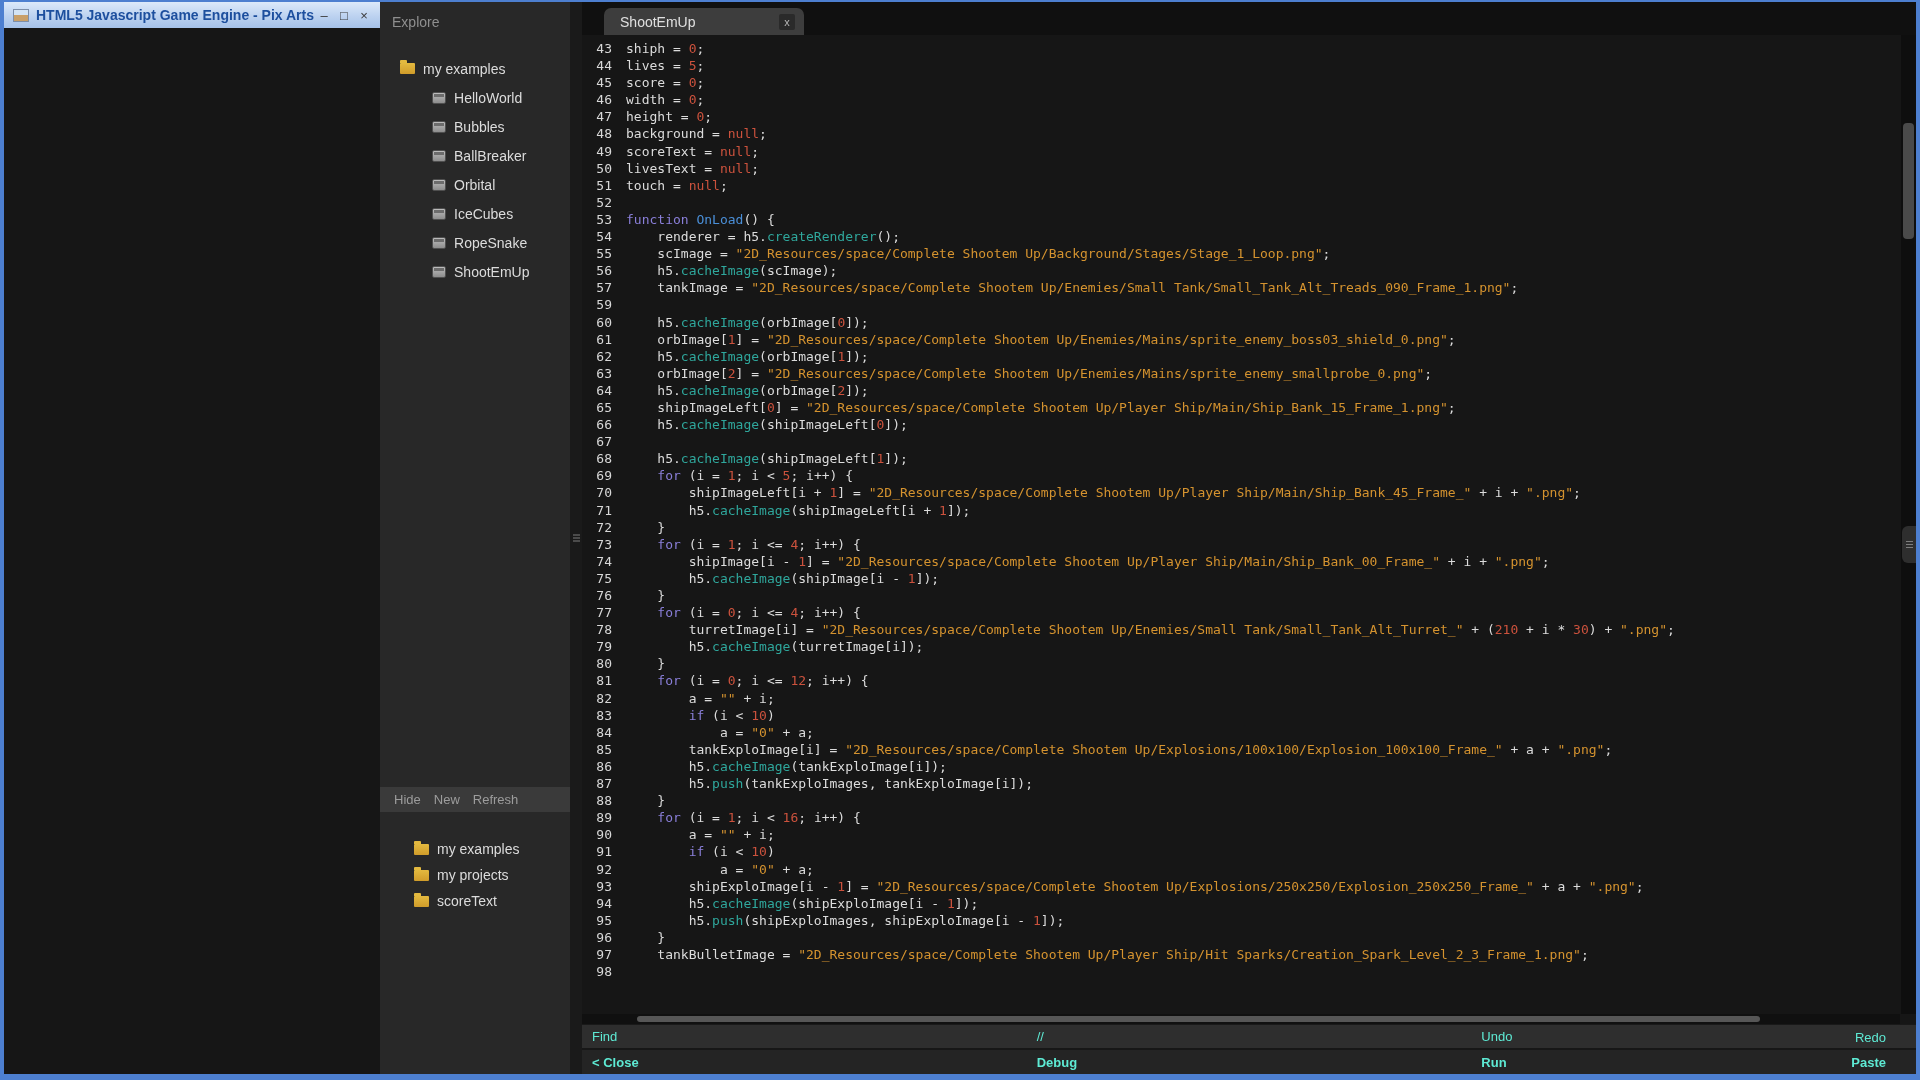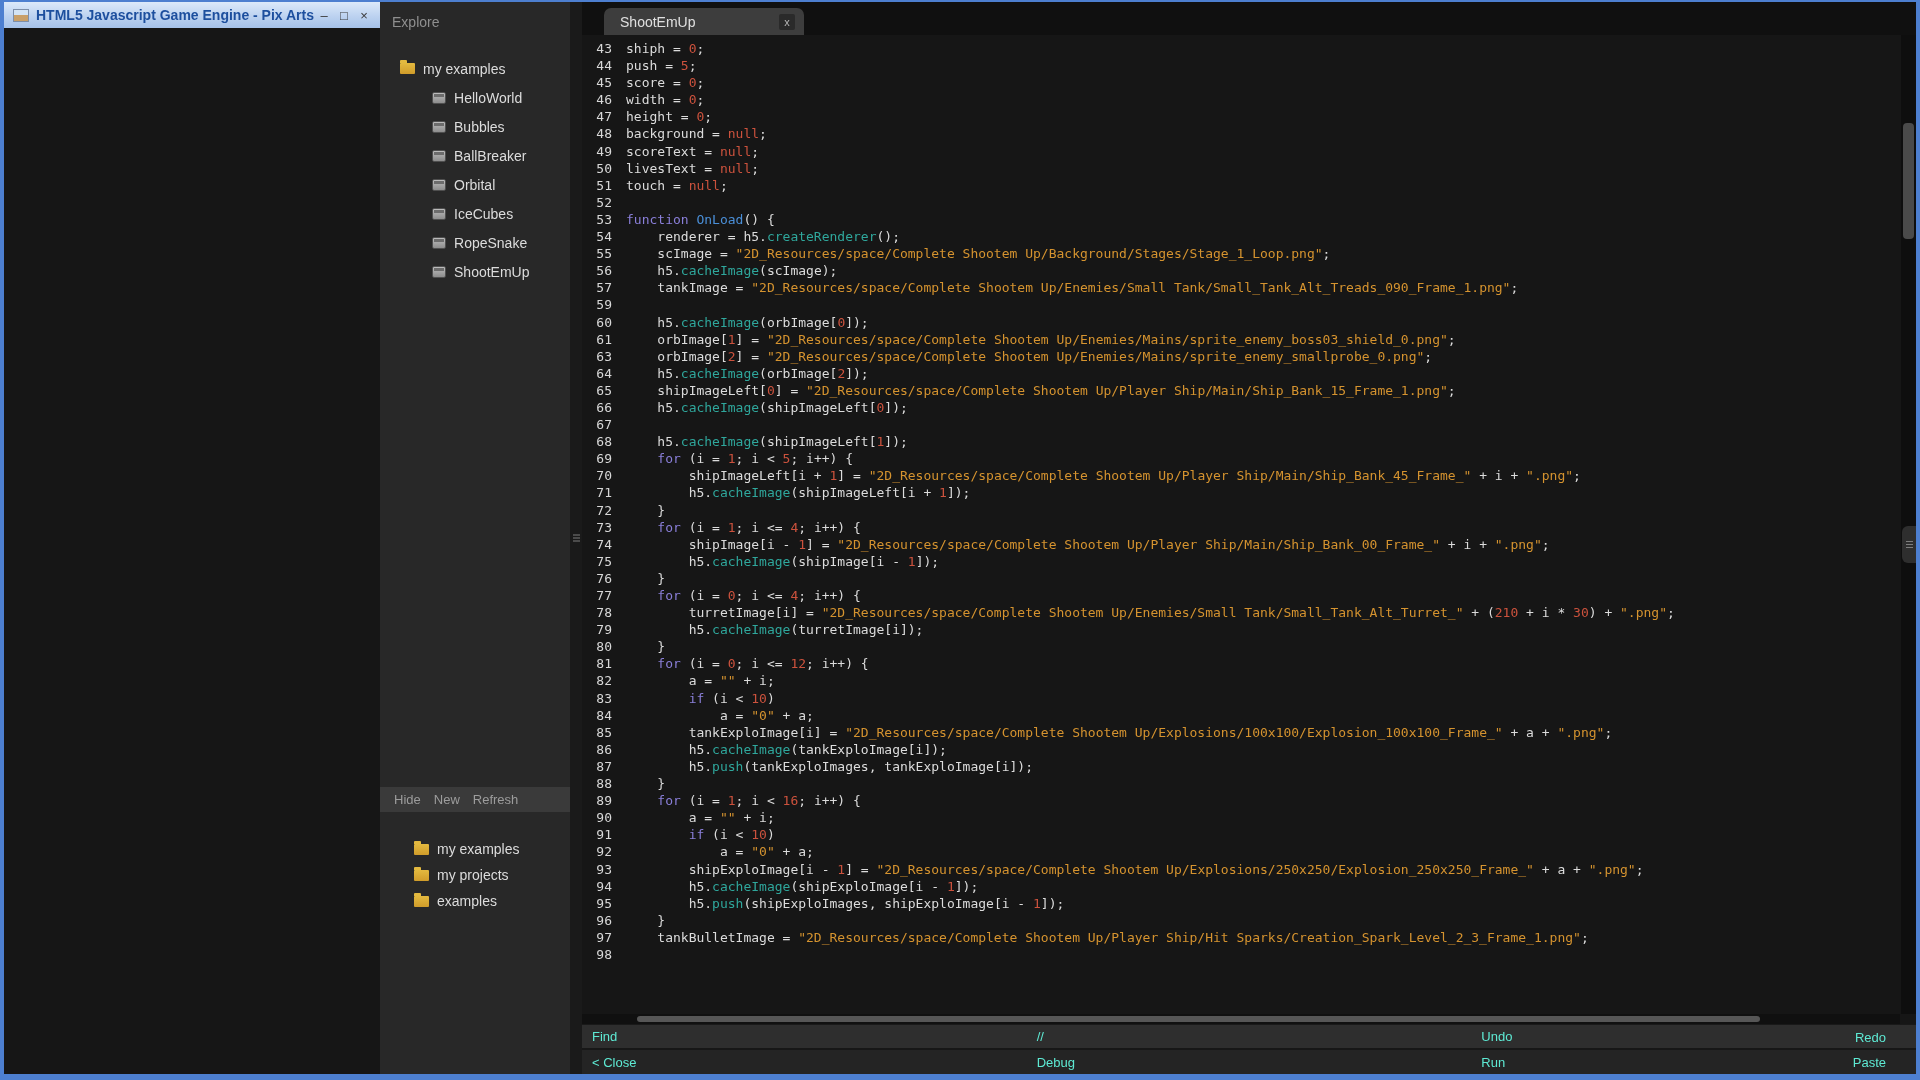--- a/index.html
+++ b/index.html
@@ -69,21 +69,21 @@
   .t-d{color:var(--code-def,#4a8fd8);}
   .vscroll{position:absolute;top:0;right:0;bottom:10px;width:15px;background:#0e0e0e;}
   .vthumb{position:absolute;left:2px;right:2px;top:88px;height:116px;background:var(--scroll-thumb,#4a4a4a);border-radius:4px;}
   .hscroll{position:absolute;left:0;right:16px;bottom:0;height:10px;background:#101010;}
   .hthumb{position:absolute;left:55px;right:140px;top:2px;height:6px;background:#565656;border-radius:3px;}
   .panel-handle{position:absolute;right:0;top:491px;width:14px;height:37px;background:#2e2e2e;
     border-radius:6px 0 0 6px;display:flex;align-items:center;justify-content:center;}
   
   .bar{position:relative;display:flex;align-items:center;font-size:13px;color:#5eead4;flex:none;}
   .row1{height:24px;background:var(--statusbar1-bg,#2e2e2e);border-top:1px solid #191919;}
-  .row2{height:26px;background:var(--statusbar2-bg,#242424);border-top:2px solid #171717;}
+  .row2{height:26px;background:var(--statusbar2-bg,#242424);border-top:2px solid #171717;font-weight:bold;}
   .bar .cell{flex:1;padding-left:10px;cursor:default;}
   .bar .right{position:absolute;right:30px;top:50%;transform:translateY(-50%);cursor:default;}
 </style>
 </head>
 <body>
 
 <div class="window">
 
   <div class="titlebar">
     <span class="app-icon"></span>
@@ -145,21 +145,21 @@
             <div class="folder-row">
               <span class="icon-folder"></span>
               <span class="tree-label">my examples</span>
             </div>
             <div class="folder-row">
               <span class="icon-folder"></span>
               <span class="tree-label">my projects</span>
             </div>
             <div class="folder-row">
               <span class="icon-folder"></span>
-              <span class="tree-label">examples</span>
+              <span class="tree-label">scoreText</span>
             </div>
           </div>
       </div>
     </div>
 
     <div class="splitter">
       <div class="grip">
           <i></i>
           <i></i>
           <i></i>
@@ -170,37 +170,38 @@
       <div class="tabbar">
         <div class="tab">
           <span class="tab-label">ShootEmUp</span>
           <span class="tab-close">x</span>
         </div>
       </div>
 
       <div class="editor-wrap">
         <div class="code" id="code">
             <div class="code-line"><span class="ln">43</span><span class="code-text"><span class="t-p">shiph = </span><span class="t-n">0</span><span class="t-p">;</span></span></div>
-            <div class="code-line"><span class="ln">44</span><span class="code-text"><span class="t-p">push = </span><span class="t-n">5</span><span class="t-p">;</span></span></div>
+            <div class="code-line"><span class="ln">44</span><span class="code-text"><span class="t-p">lives = </span><span class="t-n">5</span><span class="t-p">;</span></span></div>
             <div class="code-line"><span class="ln">45</span><span class="code-text"><span class="t-p">score = </span><span class="t-n">0</span><span class="t-p">;</span></span></div>
             <div class="code-line"><span class="ln">46</span><span class="code-text"><span class="t-p">width = </span><span class="t-n">0</span><span class="t-p">;</span></span></div>
             <div class="code-line"><span class="ln">47</span><span class="code-text"><span class="t-p">height = </span><span class="t-n">0</span><span class="t-p">;</span></span></div>
             <div class="code-line"><span class="ln">48</span><span class="code-text"><span class="t-p">background = </span><span class="t-n">null</span><span class="t-p">;</span></span></div>
             <div class="code-line"><span class="ln">49</span><span class="code-text"><span class="t-p">scoreText = </span><span class="t-n">null</span><span class="t-p">;</span></span></div>
             <div class="code-line"><span class="ln">50</span><span class="code-text"><span class="t-p">livesText = </span><span class="t-n">null</span><span class="t-p">;</span></span></div>
             <div class="code-line"><span class="ln">51</span><span class="code-text"><span class="t-p">touch = </span><span class="t-n">null</span><span class="t-p">;</span></span></div>
             <div class="code-line"><span class="ln">52</span><span class="code-text"></span></div>
             <div class="code-line"><span class="ln">53</span><span class="code-text"><span class="t-k">function</span><span class="t-p"> </span><span class="t-d">OnLoad</span><span class="t-p">() {</span></span></div>
             <div class="code-line"><span class="ln">54</span><span class="code-text"><span class="t-p">    renderer = h5.</span><span class="t-m">createRenderer</span><span class="t-p">();</span></span></div>
             <div class="code-line"><span class="ln">55</span><span class="code-text"><span class="t-p">    scImage = </span><span class="t-s">"2D_Resources/space/Complete Shootem Up/Background/Stages/Stage_1_Loop.png"</span><span class="t-p">;</span></span></div>
             <div class="code-line"><span class="ln">56</span><span class="code-text"><span class="t-p">    h5.</span><span class="t-m">cacheImage</span><span class="t-p">(scImage);</span></span></div>
             <div class="code-line"><span class="ln">57</span><span class="code-text"><span class="t-p">    tankImage = </span><span class="t-s">"2D_Resources/space/Complete Shootem Up/Enemies/Small Tank/Small_Tank_Alt_Treads_090_Frame_1.png"</span><span class="t-p">;</span></span></div>
             <div class="code-line"><span class="ln">59</span></div>
             <div class="code-line"><span class="ln">60</span><span class="code-text"><span class="t-p">    h5.</span><span class="t-m">cacheImage</span><span class="t-p">(orbImage[</span><span class="t-n">0</span><span class="t-p">]);</span></span></div>
             <div class="code-line"><span class="ln">61</span><span class="code-text"><span class="t-p">    orbImage[</span><span class="t-n">1</span><span class="t-p">] = </span><span class="t-s">"2D_Resources/space/Complete Shootem Up/Enemies/Mains/sprite_enemy_boss03_shield_0.png"</span><span class="t-p">;</span></span></div>
+            <div class="code-line"><span class="ln">62</span><span class="code-text"><span class="t-p">    h5.</span><span class="t-m">cacheImage</span><span class="t-p">(orbImage[</span><span class="t-n">1</span><span class="t-p">]);</span></span></div>
             <div class="code-line"><span class="ln">63</span><span class="code-text"><span class="t-p">    orbImage[</span><span class="t-n">2</span><span class="t-p">] = </span><span class="t-s">"2D_Resources/space/Complete Shootem Up/Enemies/Mains/sprite_enemy_smallprobe_0.png"</span><span class="t-p">;</span></span></div>
             <div class="code-line"><span class="ln">64</span><span class="code-text"><span class="t-p">    h5.</span><span class="t-m">cacheImage</span><span class="t-p">(orbImage[</span><span class="t-n">2</span><span class="t-p">]);</span></span></div>
             <div class="code-line"><span class="ln">65</span><span class="code-text"><span class="t-p">    shipImageLeft[</span><span class="t-n">0</span><span class="t-p">] = </span><span class="t-s">"2D_Resources/space/Complete Shootem Up/Player Ship/Main/Ship_Bank_15_Frame_1.png"</span><span class="t-p">;</span></span></div>
             <div class="code-line"><span class="ln">66</span><span class="code-text"><span class="t-p">    h5.</span><span class="t-m">cacheImage</span><span class="t-p">(shipImageLeft[</span><span class="t-n">0</span><span class="t-p">]);</span></span></div>
             <div class="code-line"><span class="ln">67</span></div>
             <div class="code-line"><span class="ln">68</span><span class="code-text"><span class="t-p">    h5.</span><span class="t-m">cacheImage</span><span class="t-p">(shipImageLeft[</span><span class="t-n">1</span><span class="t-p">]);</span></span></div>
             <div class="code-line"><span class="ln">69</span><span class="code-text"><span class="t-p">    </span><span class="t-k">for</span><span class="t-p"> (i = </span><span class="t-n">1</span><span class="t-p">; i &lt; </span><span class="t-n">5</span><span class="t-p">; i++) {</span></span></div>
             <div class="code-line"><span class="ln">70</span><span class="code-text"><span class="t-p">        shipImageLeft[i + </span><span class="t-n">1</span><span class="t-p">] = </span><span class="t-s">"2D_Resources/space/Complete Shootem Up/Player Ship/Main/Ship_Bank_45_Frame_"</span><span class="t-p"> + i + </span><span class="t-s">".png"</span><span class="t-p">;</span></span></div>
             <div class="code-line"><span class="ln">71</span><span class="code-text"><span class="t-p">        h5.</span><span class="t-m">cacheImage</span><span class="t-p">(shipImageLeft[i + </span><span class="t-n">1</span><span class="t-p">]);</span></span></div>
             <div class="code-line"><span class="ln">72</span><span class="code-text"><span class="t-p">    }</span></span></div>

